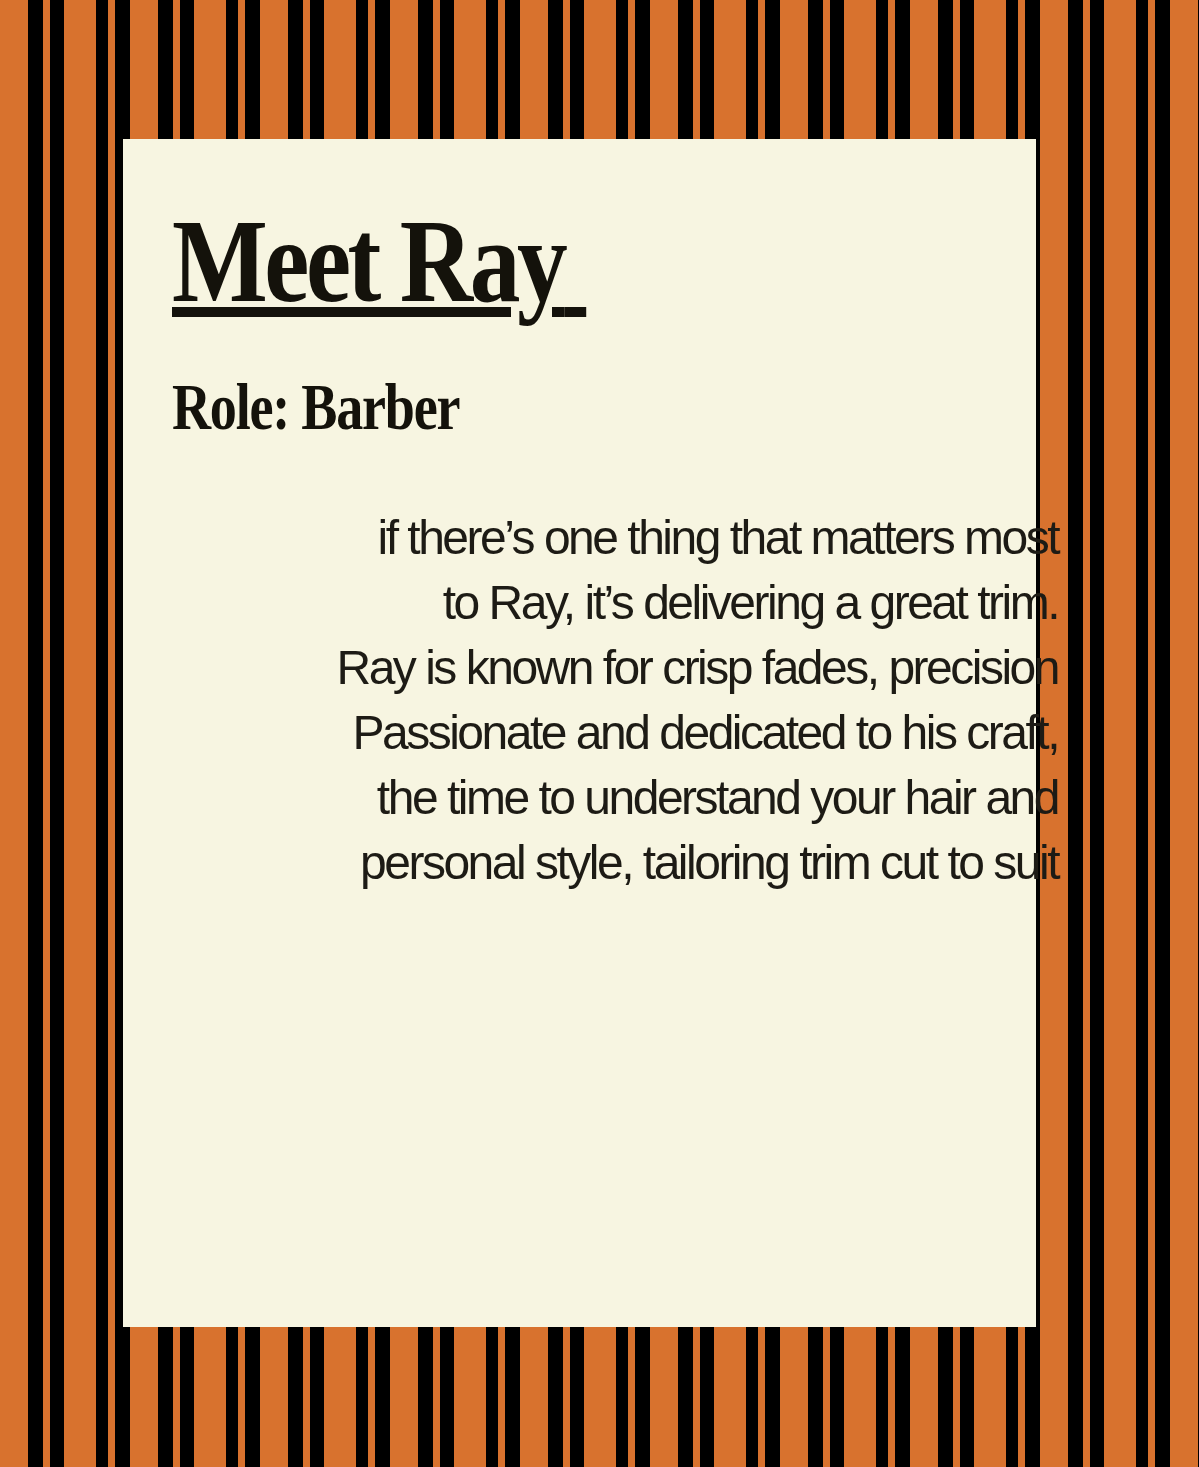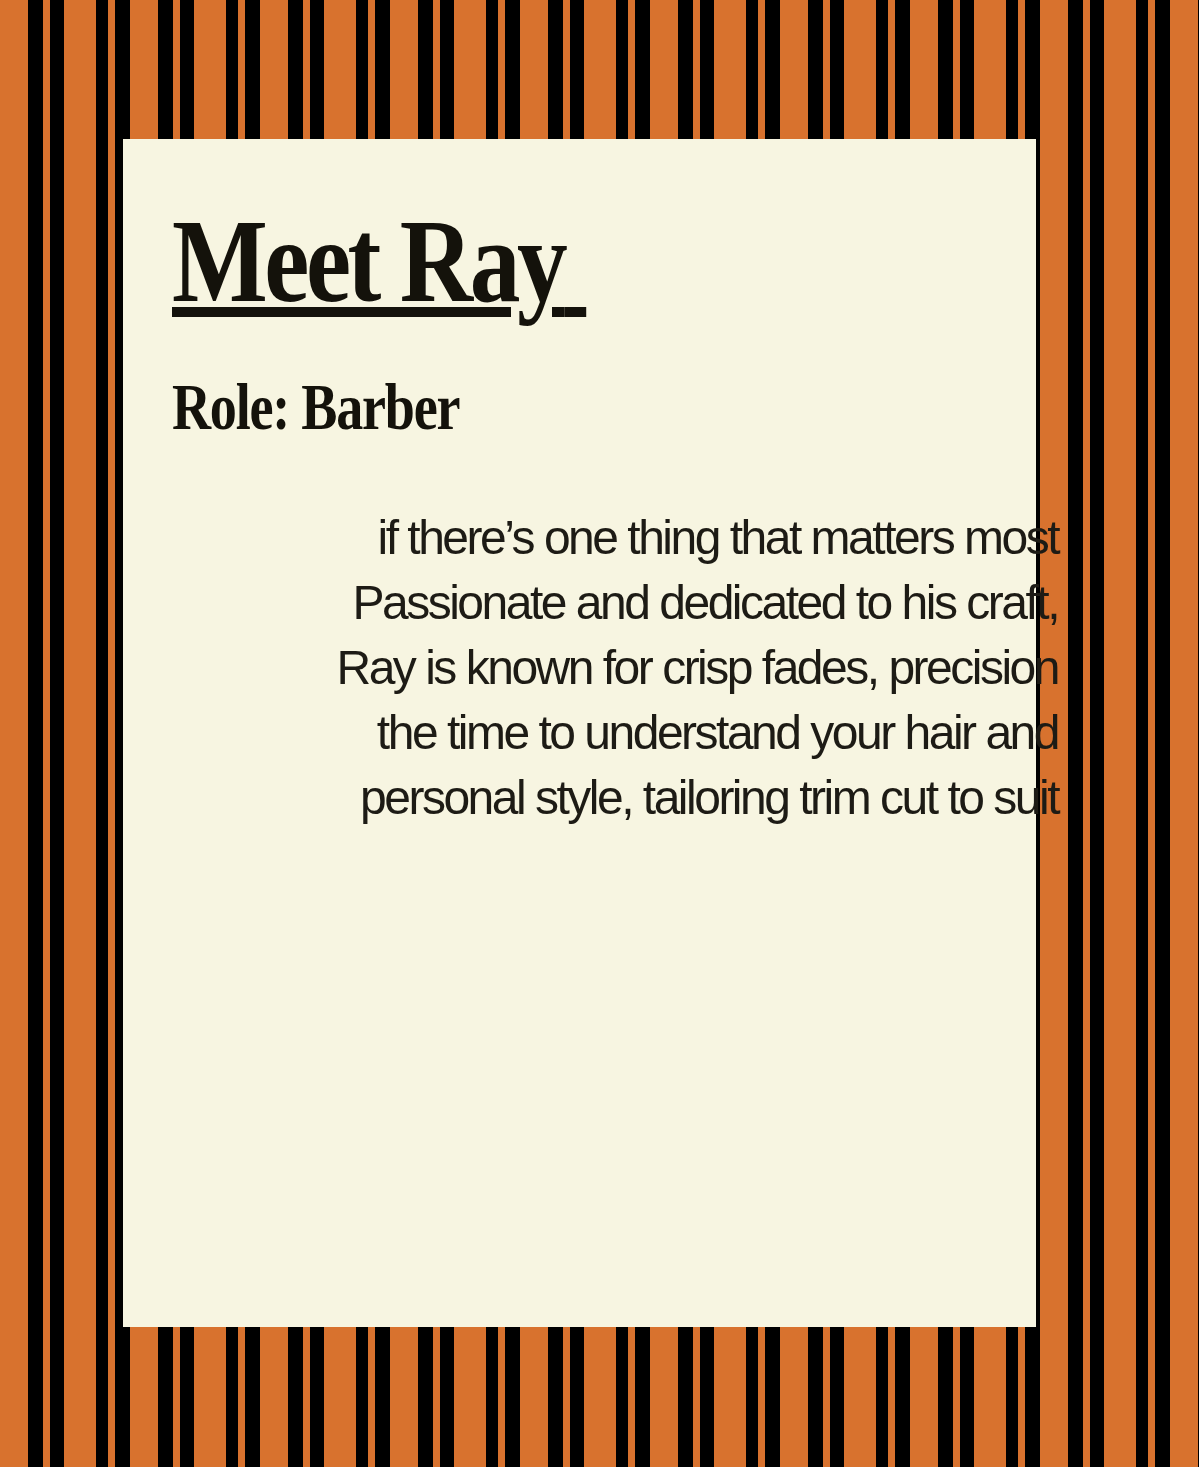--- a/index.html
+++ b/index.html
@@ -80,19 +80,20 @@
 </style>
 </head>
 <body>
 
 <div class="canvas">
   <div class="card">
     <h1 class="title"><span>Meet Ray</span>&nbsp;</h1>
     <h2 class="role">Role: Barber</h2>
     <div class="bio">
       <div class="bio-line">if there’s one thing that matters most</div>
+      <div class="bio-line">to Ray, it’s delivering a great trim.</div>
+      <div class="bio-line">Ray is known for crisp fades, precision</div>
       <div class="bio-line">Passionate and dedicated to his craft,</div>
-      <div class="bio-line">Ray is known for crisp fades, precision</div>
       <div class="bio-line">the time to understand your hair and</div>
       <div class="bio-line">personal style, tailoring trim cut to suit</div>
     </div>
   </div>
 </div>
 
 </body></html>

